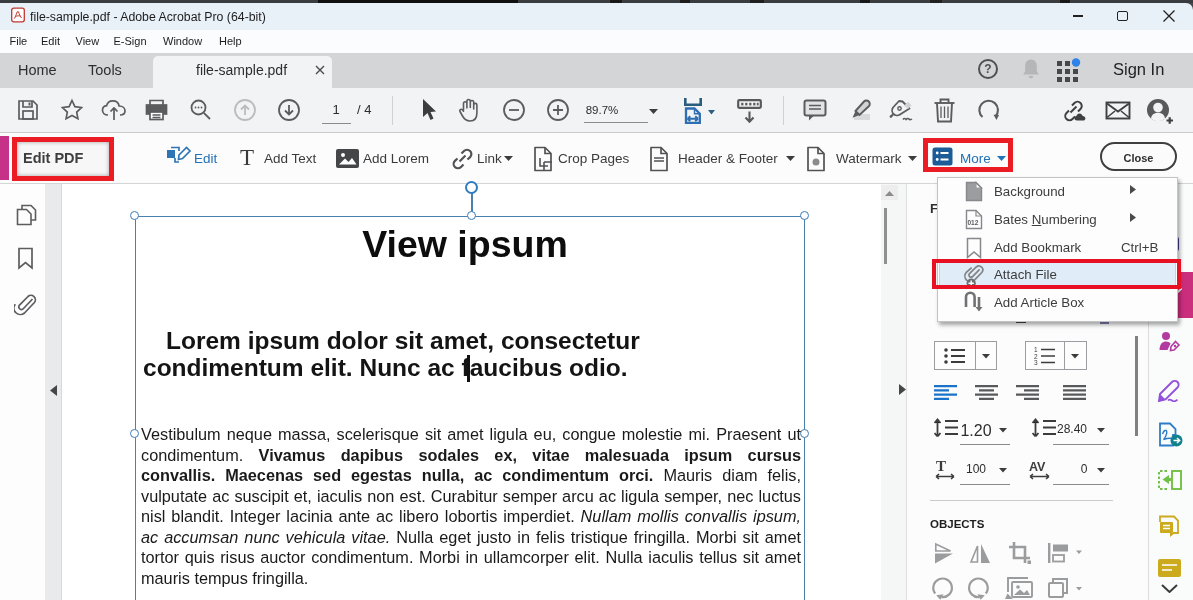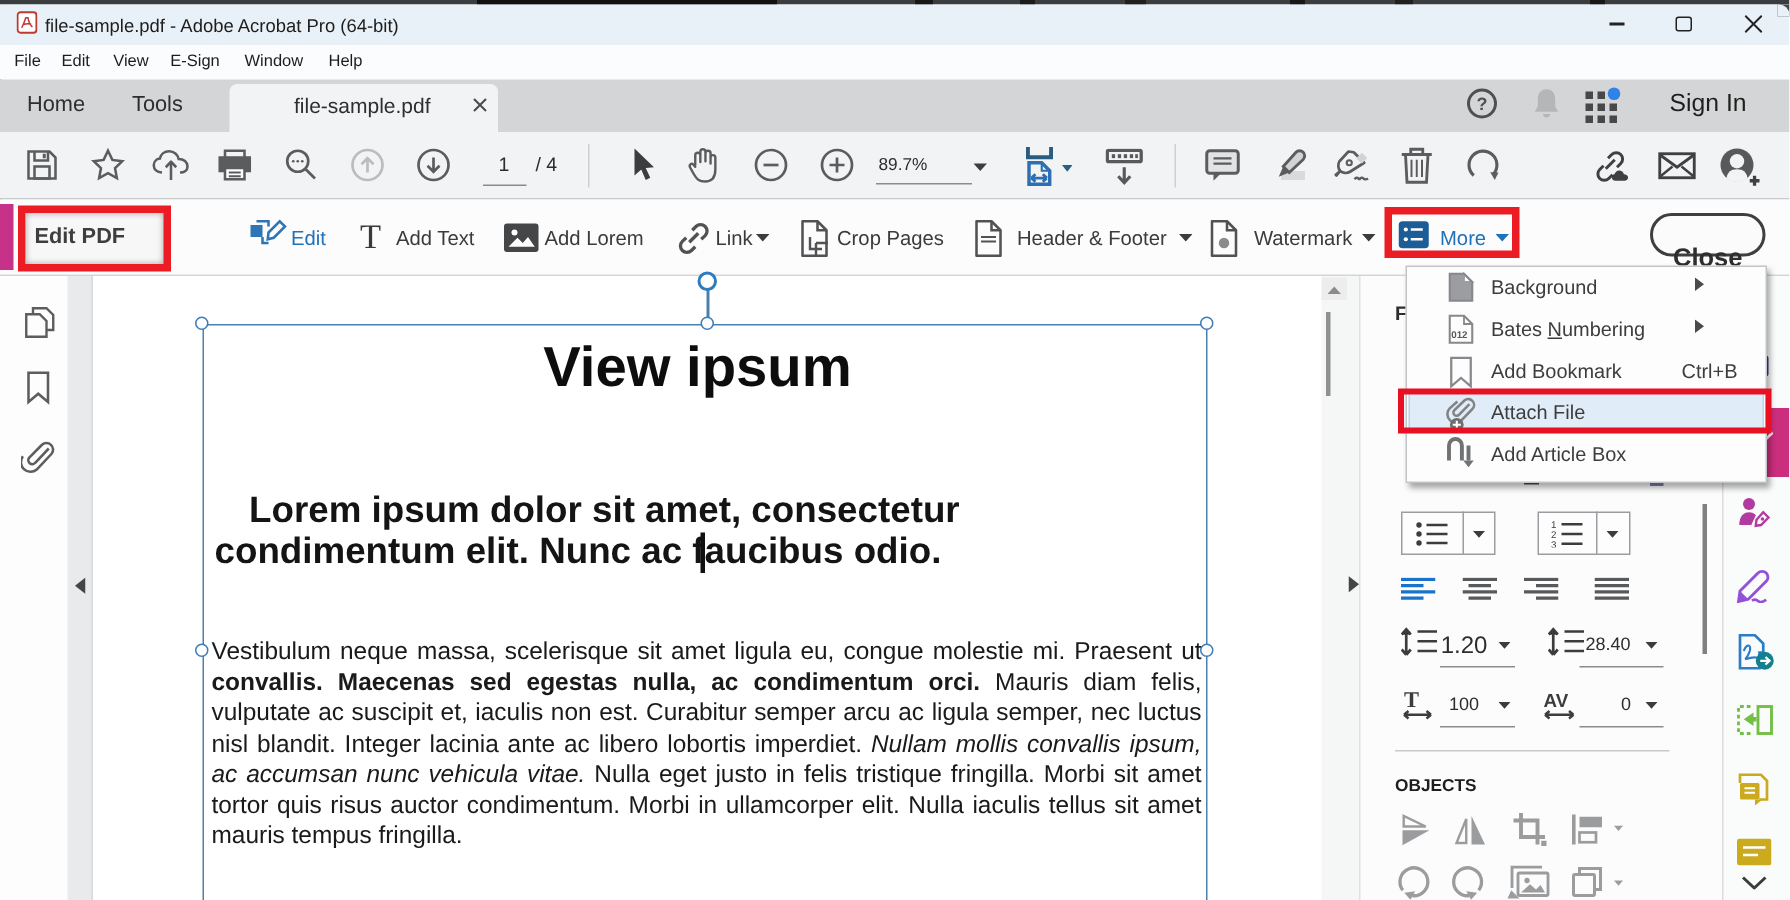--- a/index.html
+++ b/index.html
@@ -374,21 +374,21 @@
 </svg>
 </div>
 <div class="abs" style="top:151px;left:960px;font-size:13.5px;color:#2172b8;">More</div>
 <div class="abs" style="left:997px;top:155px;">
       <svg width="9" height="7">
         <path d="M0 1 L4.5 6 L9 1 Z" fill="#2172b8"></path>
       </svg>
     </div>
 
 <div class="abs" style="left:1100px;top:142px;width:77px;height:29px;border:2px solid #3f3f3f;border-radius:15px;background:#fbfbfc;"></div>
-<div class="abs" style="top:162px;left:1100px;width:77px;text-align:center;font-size:17px;font-weight:bold;color:#2e2e2e;">Close</div>
+<div class="abs" style="top:152px;left:1100px;width:77px;text-align:center;font-size:11px;font-weight:bold;color:#2e2e2e;">Close</div>
 </div>
 
 <div class="abs" style="left:0;top:184px;width:1193px;height:416px;background:#fff;overflow:hidden;" id="content">
 
   <div class="abs" style="left:0;top:0;width:45px;height:416px;background:#fdfdfd;"></div>
   <div class="abs" style="left:45px;top:0;width:17px;height:416px;background:#e9eaeb;border-right:1px solid #d8d9da;"></div>
   <div id="left-icons">
 
   <div class="abs" style="left:16px;top:20px;">
   <svg width="21" height="22" viewBox="0 0 21 22" fill="none" stroke="#5c5d5f" stroke-width="1.6">
@@ -433,20 +433,21 @@
   <div class="abs" style="left:130px;top:245px;width:9px;height:9px;border:1.5px solid #3e7cb8;border-radius:50%;background:#fff;"></div>
   <div class="abs" style="left:800px;top:245px;width:9px;height:9px;border:1.5px solid #3e7cb8;border-radius:50%;background:#fff;"></div>
 
   <div class="abs" style="left:135px;top:40px;width:660px;text-align:center;font-size:37.5px;font-weight:bold;color:#0d0d0d;line-height:40px;">View ipsum</div>
 
   <div class="abs" style="left:143px;top:143px;width:648px;font-size:24.5px;font-weight:bold;color:#141414;line-height:27.2px;text-indent:23px;">Lorem ipsum dolor sit amet, consectetur condimentum elit. Nunc ac faucibus odio.</div>
   <div class="abs" style="left:467px;top:171px;width:2.5px;height:27px;background:#111;"></div>
 
   <div class="abs" style="left:141px;top:240px;width:660px;font-size:16.3px;color:#1a1a1a;">
     <div class="jl">Vestibulum neque massa, scelerisque sit amet ligula eu, congue molestie mi. Praesent ut</div>
+    <div class="jl">condimentum. <b>Vivamus dapibus sodales ex, vitae malesuada ipsum cursus</b></div>
     <div class="jl"><b>convallis. Maecenas sed egestas nulla, ac condimentum orci.</b> Mauris diam felis,</div>
     <div class="jl">vulputate ac suscipit et, iaculis non est. Curabitur semper arcu ac ligula semper, nec luctus</div>
     <div class="jl">nisl blandit. Integer lacinia ante ac libero lobortis imperdiet. <i>Nullam mollis convallis ipsum,</i></div>
     <div class="jl"><i>ac accumsan nunc vehicula vitae.</i> Nulla eget justo in felis tristique fringilla. Morbi sit amet</div>
     <div class="jl">tortor quis risus auctor condimentum. Morbi in ullamcorper elit. Nulla iaculis tellus sit amet</div>
     <div class="jl" style="text-align-last:left;">mauris tempus fringilla.</div>
   </div>
 
   <div class="abs" style="left:881px;top:1px;width:17px;height:15px;background:#ededee;"></div>
   <div class="abs" style="left:885px;top:6px;">

